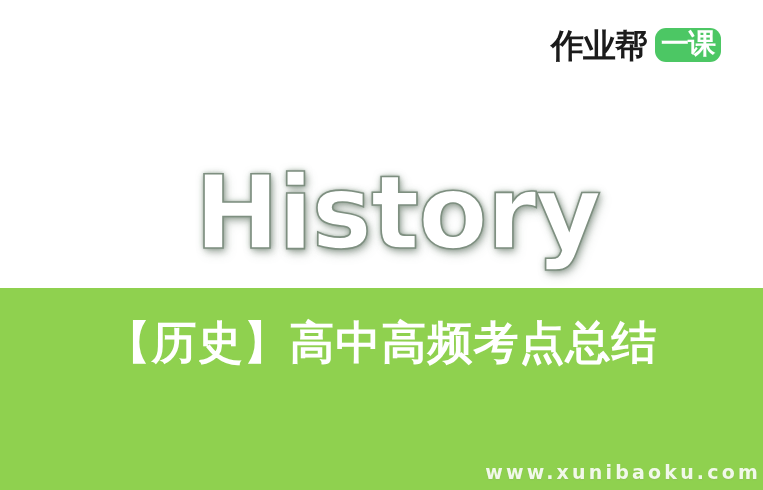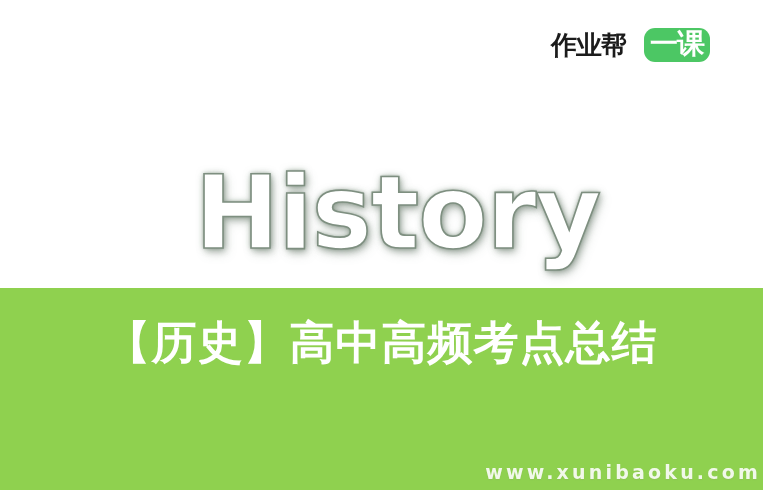--- a/index.html
+++ b/index.html
@@ -26,29 +26,29 @@
   .brand-logo {
     position: absolute;
     left: 551px;
     top: 22px;
     display: flex;
     align-items: center;
     height: 46px;
   }
   .brand-wordmark {
     font-family: "DejaVu Sans", "Liberation Sans", sans-serif;
-    font-size: 26px;
+    font-size: 33px;
     font-weight: bold;
     color: #1b1b1b;
     letter-spacing: -1px;
     line-height: 1;
     white-space: nowrap;
   }
   .brand-badge {
-    margin-left: 18px;
+    margin-left: 8px;
     background: #4cc764;
     border-radius: 11px;
     padding: 3px 6px 5px 6px;
     display: flex;
     align-items: center;
     justify-content: center;
     height: 34px;
     box-sizing: border-box;
   }
   .brand-badge-text {

